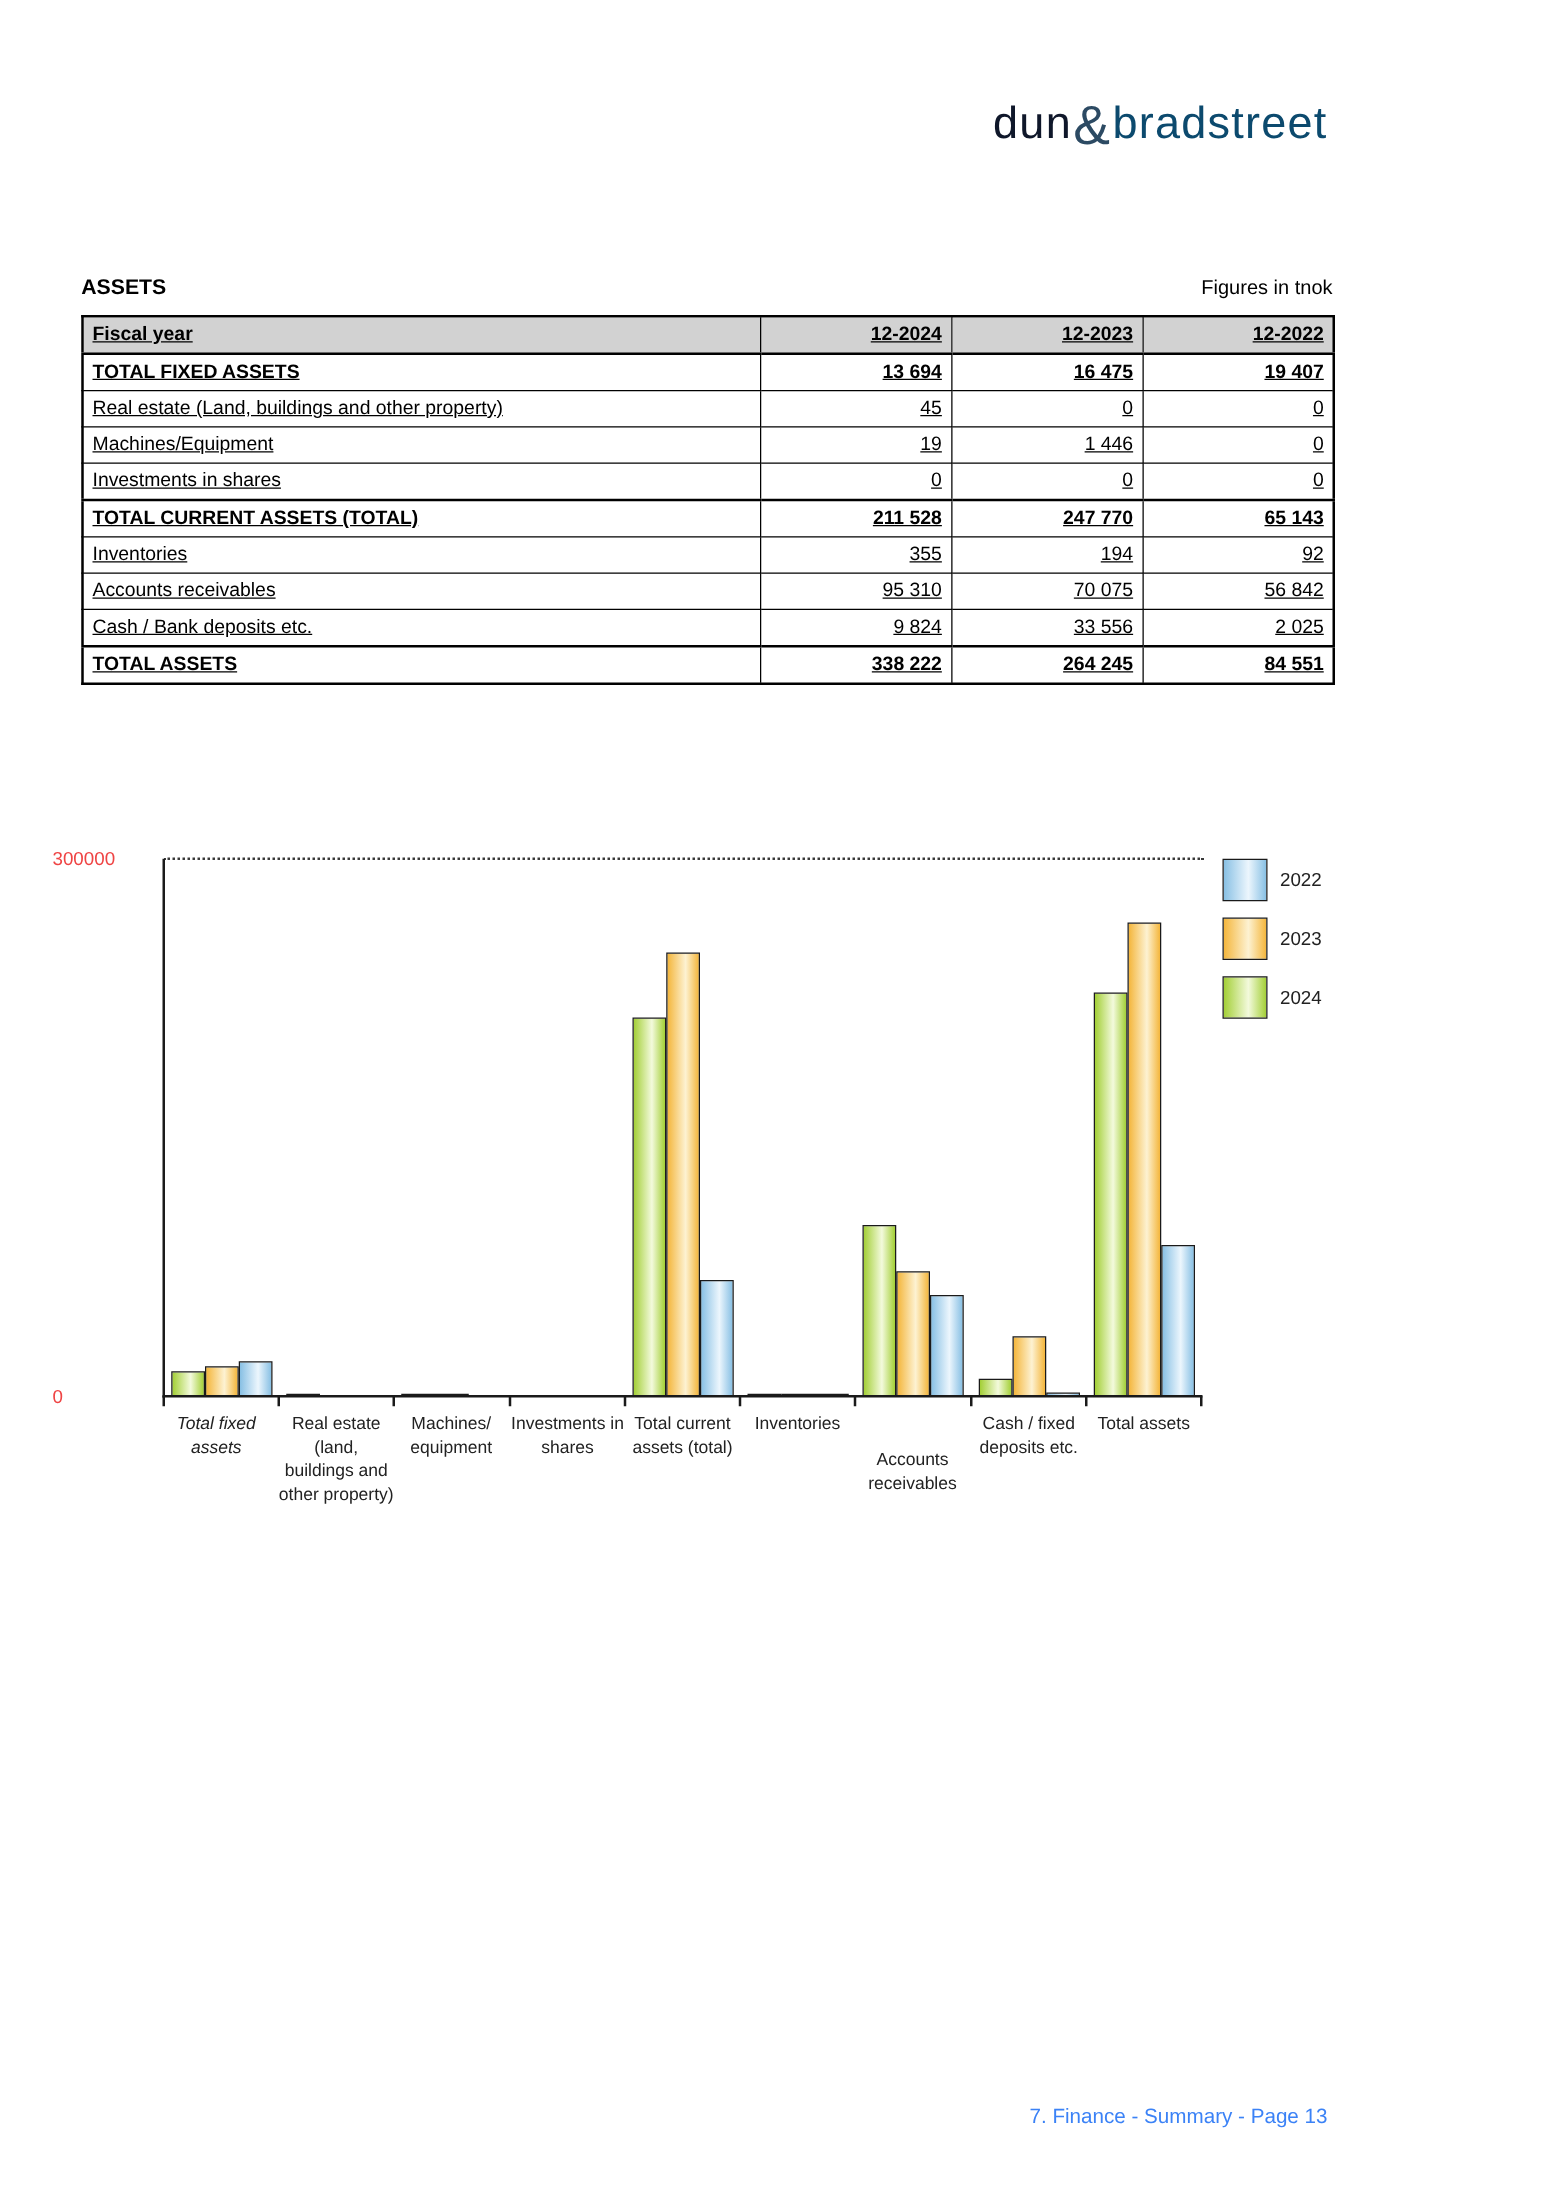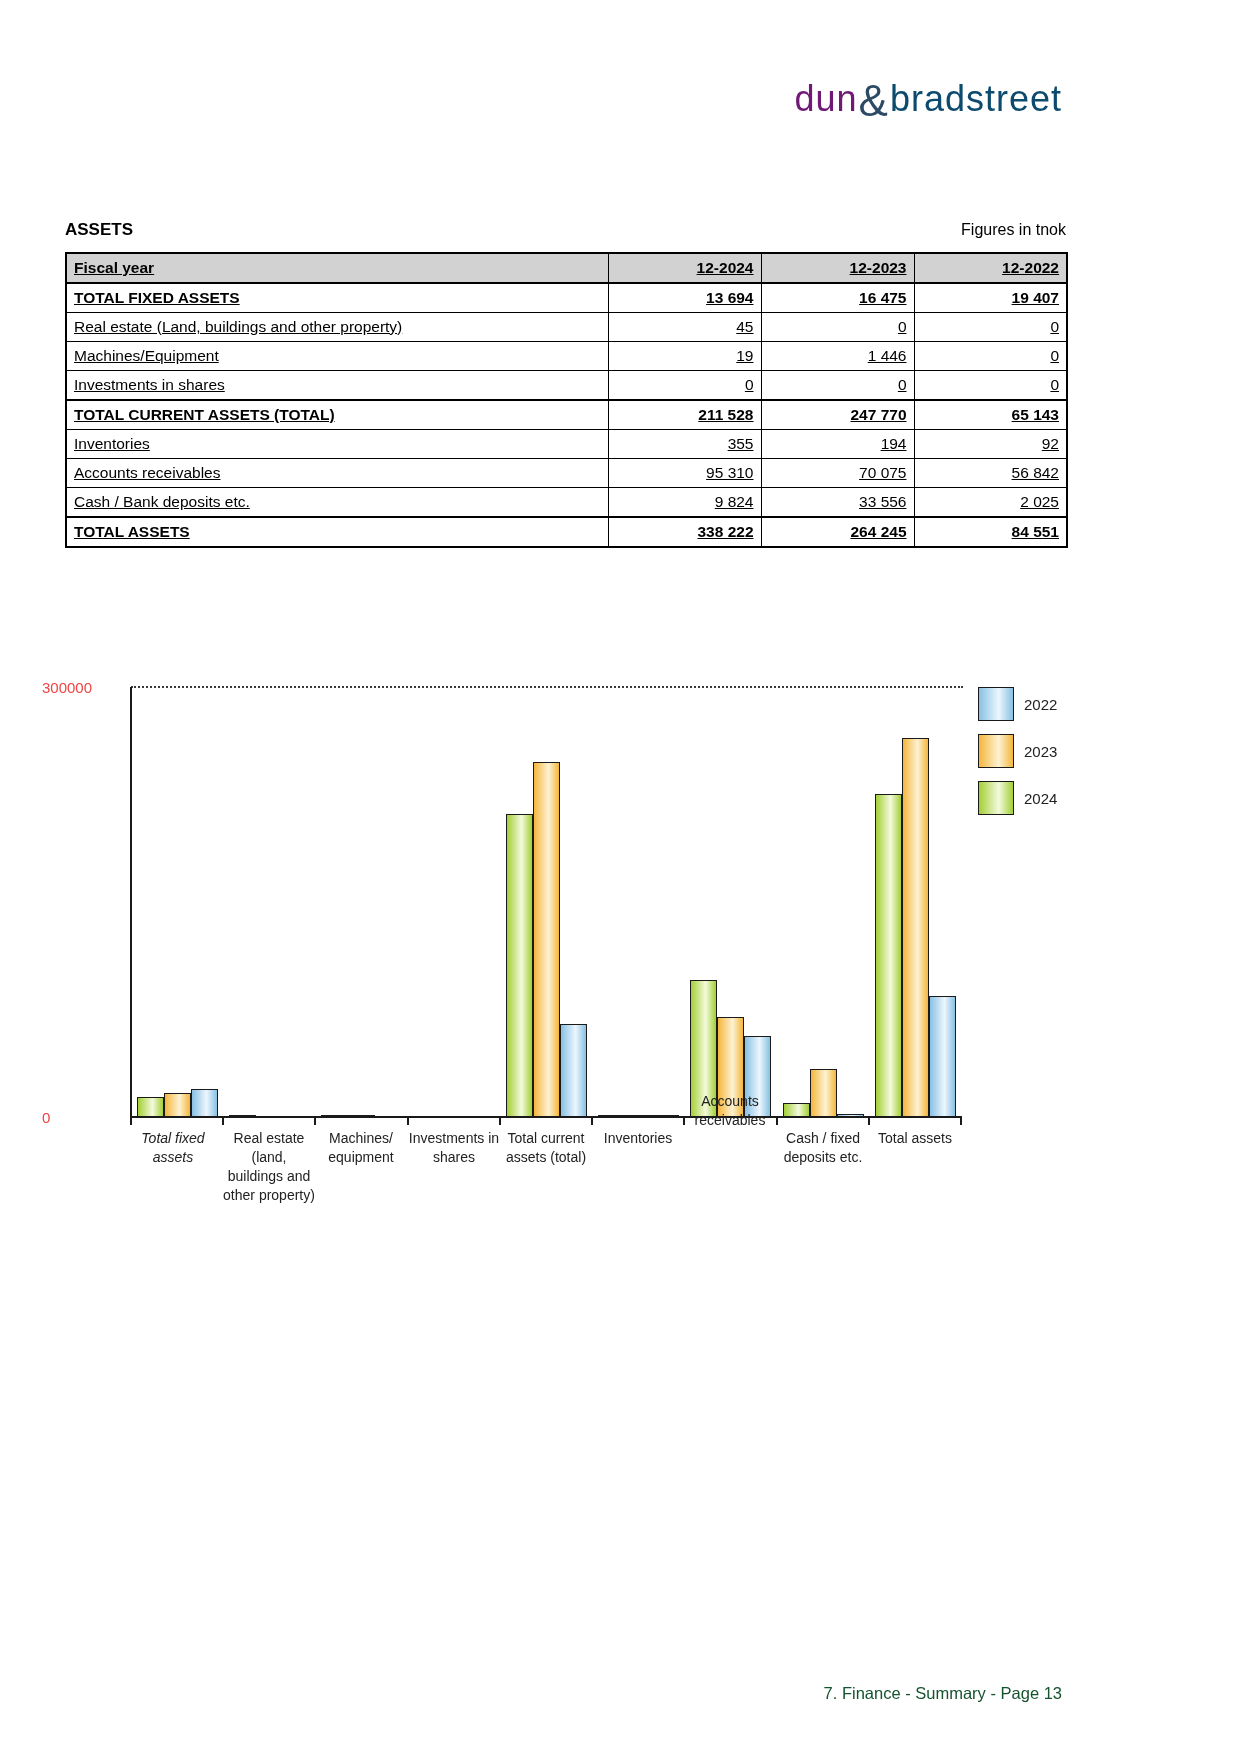--- a/index.html
+++ b/index.html
@@ -31,29 +31,29 @@
   .abs { position:absolute; }
   .axis-line { background:#1a1a1a; }
   .dotline { height:0; border-top:2px dotted #3a3a3a; }
   .ytick-label { width:82px; text-align:left; font-size:15px; color:#ef4444; }
   .bar { box-sizing:border-box; border:1px solid #1a1a1a; }
   .cat-label { text-align:center; font-size:14px; line-height:19px; color:#222; white-space:pre-line; }
   .legend-swatch { width:36px; height:34px; box-sizing:border-box; border:1px solid #1a1a1a; }
   .legend-label { font-size:15px; color:#222; }
 
   
-  .footer { position:absolute; top:1684px; right:179px; font-size:16.5px; color:#14532d; }
+  .footer { position:absolute; top:1684px; right:179px; font-size:16.5px; color:#3b82f6; }
 </style>
 </head>
 <body>
 
 <div class="page">
 
   <div class="logo">
-    <span id="logo-p1" style="color: #701a75;">dun</span><span id="logo-amp" class="amp" style="color: rgb(44, 74, 99);">&amp;</span><span id="logo-p2" style="color: #0c4a6e;">bradstreet</span>
+    <span id="logo-p1" style="color: #0f172a;">dun</span><span id="logo-amp" class="amp" style="color: rgb(44, 74, 99);">&amp;</span><span id="logo-p2" style="color: #0c4a6e;">bradstreet</span>
   </div>
 
   <div class="header-row">
     <span class="page-title">ASSETS</span>
     <span class="unit-note">Figures in tnok</span>
   </div>
 
   <table class="assets-table">
     <colgroup>
       <col style="width:542px">
@@ -170,21 +170,21 @@
 (land,
 buildings and
 other property)</div>
       <div class="abs cat-label" style="left: 288px; top: 1129px; width: 146px;">Machines/
 equipment</div>
       <div class="abs cat-label" style="left: 381px; top: 1129px; width: 146px;">Investments in
 shares</div>
       <div class="abs cat-label" style="left: 473px; top: 1129px; width: 146px;">Total current
 assets (total)</div>
       <div class="abs cat-label" style="left: 565px; top: 1129px; width: 146px;">Inventories</div>
-      <div class="abs cat-label" style="left: 657px; top: 1092px; width: 146px;">Accounts
+      <div class="abs cat-label" style="left: 657px; top: 1158px; width: 146px;">Accounts
 receivables</div>
       <div class="abs cat-label" style="left: 750px; top: 1129px; width: 146px;">Cash / fixed
 deposits etc.</div>
       <div class="abs cat-label" style="left: 842px; top: 1129px; width: 146px;">Total assets</div>
       <div class="abs legend-swatch" style="left: 978px; top: 687px; background: linear-gradient(90deg, rgb(136, 192, 228) 0%, rgb(236, 246, 253) 58%, rgb(136, 192, 228) 100%);"></div>
       <div class="abs legend-label" style="left: 1024px; top: 696px;">2022</div>
       <div class="abs legend-swatch" style="left: 978px; top: 734px; background: linear-gradient(90deg, rgb(244, 182, 60) 0%, rgb(253, 242, 210) 58%, rgb(244, 182, 60) 100%);"></div>
       <div class="abs legend-label" style="left: 1024px; top: 743px;">2023</div>
       <div class="abs legend-swatch" style="left: 978px; top: 781px; background: linear-gradient(90deg, rgb(163, 207, 54) 0%, rgb(243, 250, 220) 58%, rgb(163, 207, 54) 100%);"></div>
       <div class="abs legend-label" style="left: 1024px; top: 790px;">2024</div>

